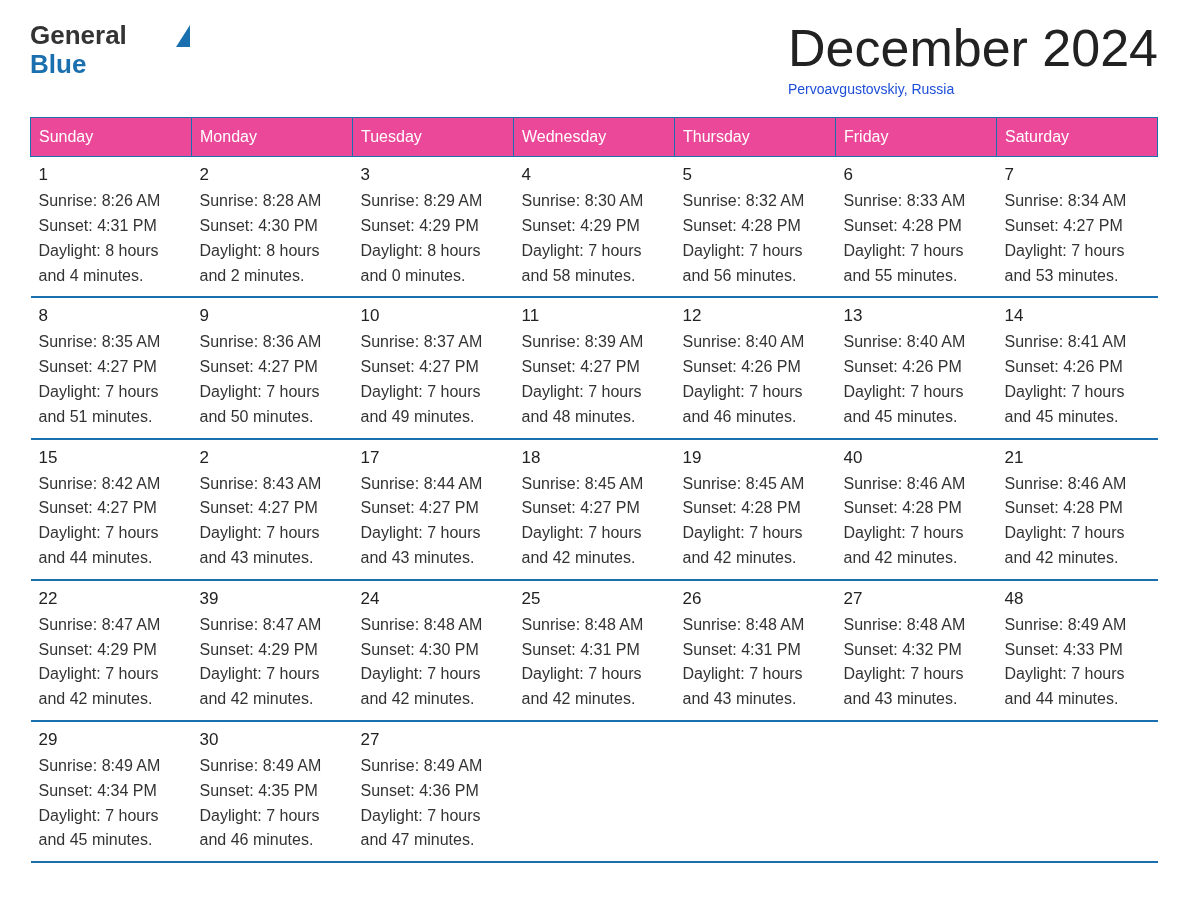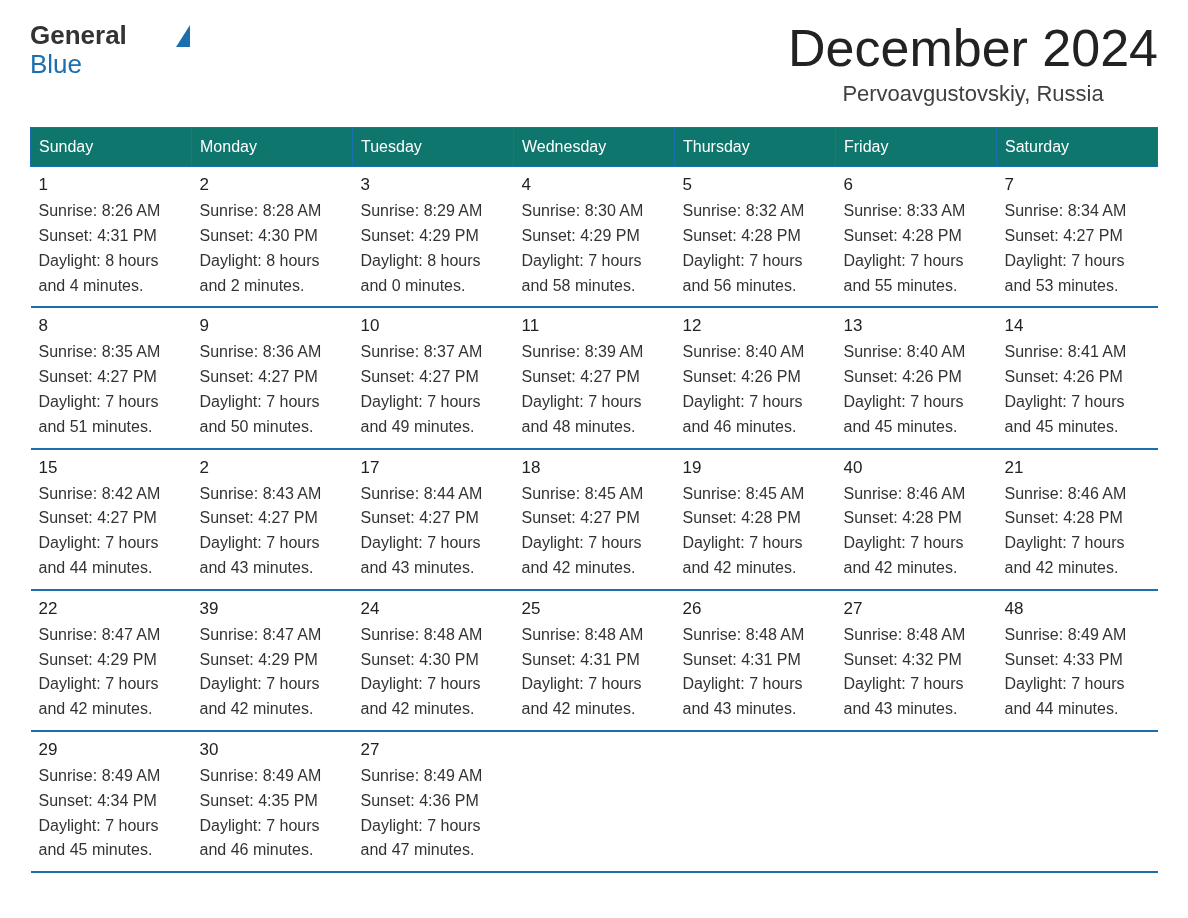--- a/index.html
+++ b/index.html
@@ -35,44 +35,44 @@
       height: 0;
       border-left: 14px solid transparent;
       border-bottom: 22px solid #1a6faf;
       display: inline-block;
       margin: 0 2px;
       vertical-align: middle;
     }
     .logo-blue {
       color: #1a6faf;
       font-size: 26px;
-      font-weight: normal;
+      font-weight: bold;
       margin-top: -2px;
     }
     .title-section {
-      text-align: center;
+      text-align: left;
     }
     .calendar-title {
       font-size: 52px;
       font-weight: normal;
       color: #222;
       line-height: 1.1;
     }
     .calendar-subtitle {
-      font-size: 22px;
-      color: #404040;
+      font-size: 14px;
+      color: #1d4ed8;
       margin-top: 4px;
     }
     table {
       width: 100%;
       border-collapse: collapse;
       table-layout: fixed;
     }
     thead tr {
-      background-color: #0f766e;
+      background-color: #ec4899;
     }
     thead th {
       color: #fff;
       font-size: 16px;
       font-weight: normal;
       padding: 10px 8px;
       text-align: left;
       border: 1px solid #1a6faf;
     }
     tbody tr {

